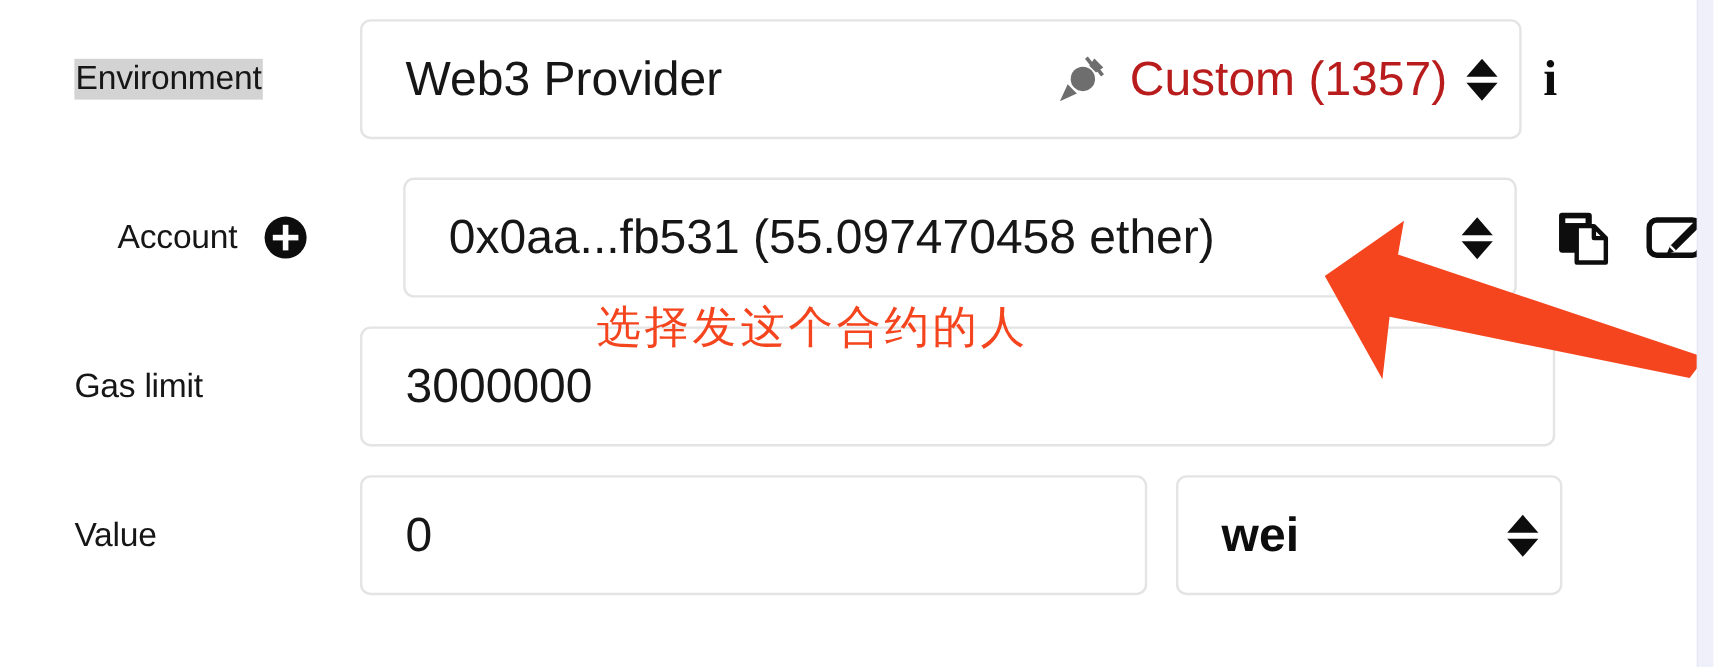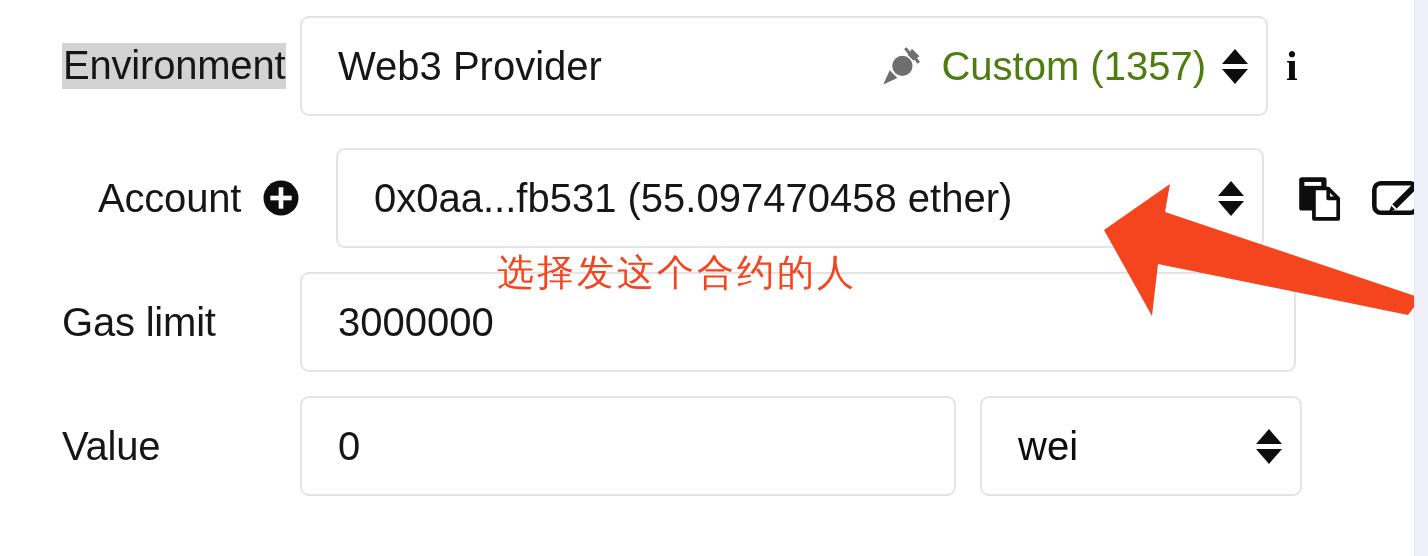--- a/index.html
+++ b/index.html
@@ -44,21 +44,21 @@
   .row-environment { top: 16px;  height: 100px; }
   .row-account     { top: 148px; height: 100px; margin-left: 36px; }
   .row-gaslimit    { top: 272px; height: 100px; border-radius: 21px; }
   .row-value       { top: 396px; height: 100px; }
 
   .label {
     width: 300px;
     flex: 0 0 300px;
     padding-left: 62px;
     box-sizing: border-box;
-    font-size: 40px;
+    font-size: 28px;
     color: #161616;
     line-height: 1;
     letter-spacing: -0.2px;
     white-space: nowrap;
     display: flex;
     align-items: center;
   }
   .label.highlight .label-text {
     background: #d3d3d3;
     padding: 2px 1px 4px 1px;
@@ -88,22 +88,22 @@
   .field-account     { width: 928px; }
   .field-gaslimit    { width: 996px; }
   .field-value       { width: 656px; }
   .field-unit {
     width: 322px;
     margin-left: 24px;
     padding-left: 36px;
   }
 
   .field .value-main { color: #161616; }
-  .field .value-muted { color: #4d7c0f; }
-  .field .value-bold { font-weight: normal; color: #0d0d0d; }
+  .field .value-muted { color: #b91c1c; }
+  .field .value-bold { font-weight: bold; color: #0d0d0d; }
 
   .field-right {
     margin-left: auto;
     display: flex;
     align-items: center;
     gap: 16px;
     padding-left: 16px;
   }
 
   .spinner {

